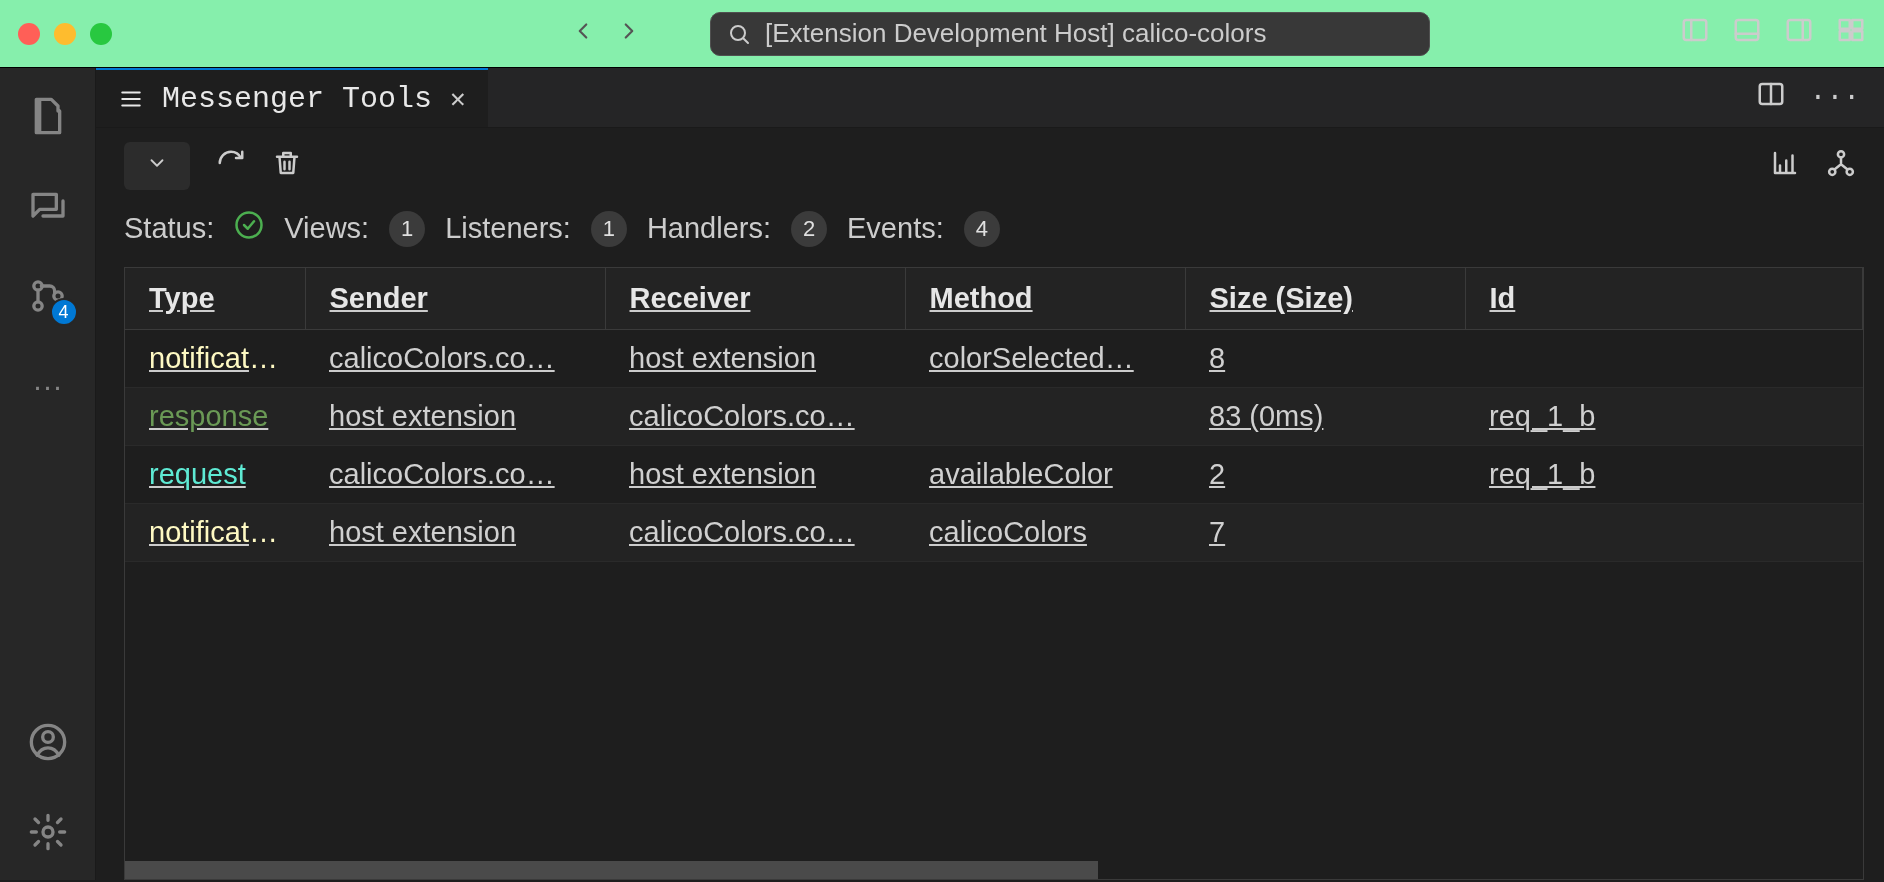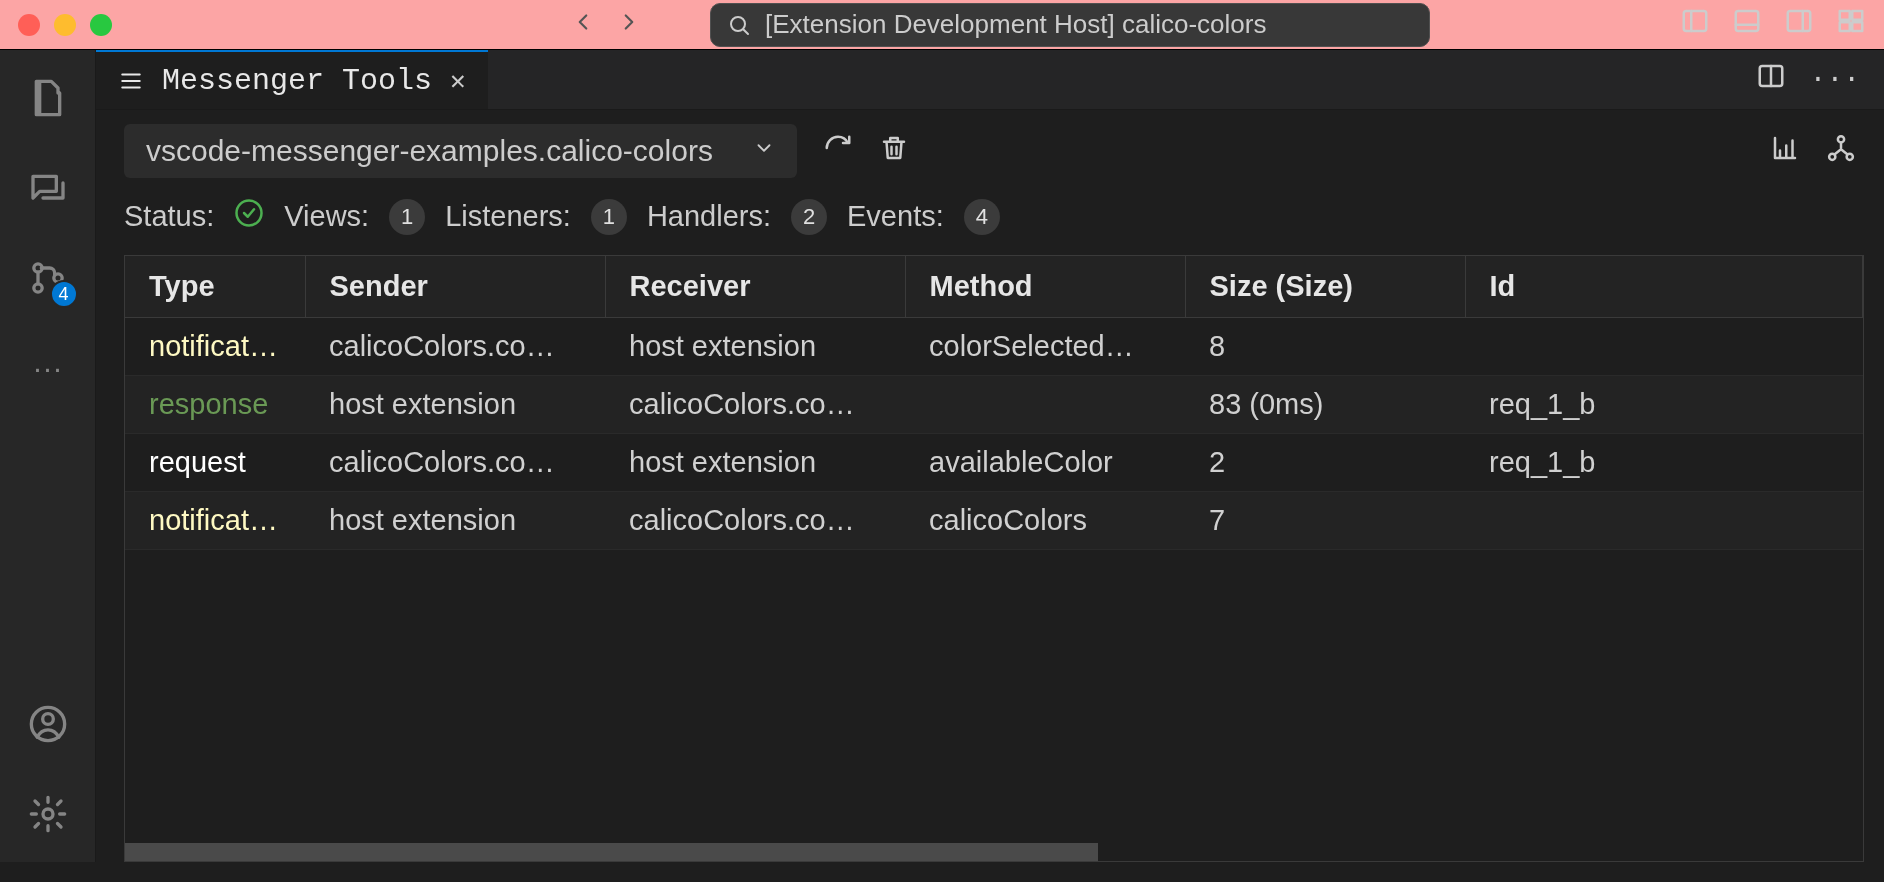--- a/index.html
+++ b/index.html
@@ -7,22 +7,22 @@
     width: 1884px; height: 882px;
     background: #1e1e1e;
     color: #ccc;
     font-family: -apple-system, BlinkMacSystemFont, "Segoe UI", sans-serif;
     font-size: 26px;
     overflow: hidden;
   }
 
   
   .titlebar {
-    height: 50px;
-    background: #fca5a5;
+    height: 68px;
+    background: #86efac;
     display: flex;
     align-items: center;
     padding: 0 18px;
     gap: 28px;
     border-bottom: 1px solid #000;
   }
   .traffic-lights { display: flex; gap: 14px; align-items: center; }
   .traffic-light { width: 22px; height: 22px; border-radius: 50%; }
   .tl-red { background: #ff5f57; }
   .tl-yellow { background: #febc2e; }
@@ -159,20 +159,21 @@
   }
   .status-check { color: #4caf50; }
 
   
   .table-wrap {
     margin: 6px 20px 0 28px;
     border: 1px solid #3a3a3a;
     flex: 1;
     overflow: hidden;
     position: relative;
+    text-decoration: underline;
   }
   table {
     width: 100%;
     border-collapse: collapse;
     font-size: 29px;
     table-layout: fixed;
   }
   th {
     background: #232323;
     color: #e6e6e6;
@@ -192,21 +193,21 @@
     color: #d0d0d0;
     overflow: hidden;
     text-overflow: ellipsis;
     white-space: nowrap;
   }
   tr:nth-child(even) td { background: #232323; }
   tr:nth-child(odd) td { background: #1e1e1e; }
 
   .type-notification { color: #fef9c3; text-align: center; }
   .type-response { color: #6a9955; }
-  .type-request { color: #ffffff; }
+  .type-request { color: #5eead4; }
 
   .hscroll {
     position: absolute;
     bottom: 0; left: 0;
     height: 18px;
     width: 56%;
     background: #4a4a4a;
   }
 
   
@@ -326,21 +327,20 @@
               <rect x="3" y="4" width="18" height="16" rx="2"></rect>
               <path d="M12 4v16"></path>
             </svg>
         </span>
         <span style="font-size:28px;">···</span>
       </div>
     </div>
 
     <div class="toolbar">
       <div class="dropdown">
-        <span>vscode-messenger-examples.calico-colors</span>
         <span class="chev">
           <svg width="22" height="22" viewBox="0 0 24 24" class="ico">
               <path d="M6 9l6 6 6-6"></path>
             </svg>
         </span>
       </div>
       <span class="tool-icon">
         <svg width="30" height="30" viewBox="0 0 24 24" class="ico">
             <path d="M3 12a9 9 0 019-9 9 9 0 018 5M21 3v5h-5"></path>
           </svg>

